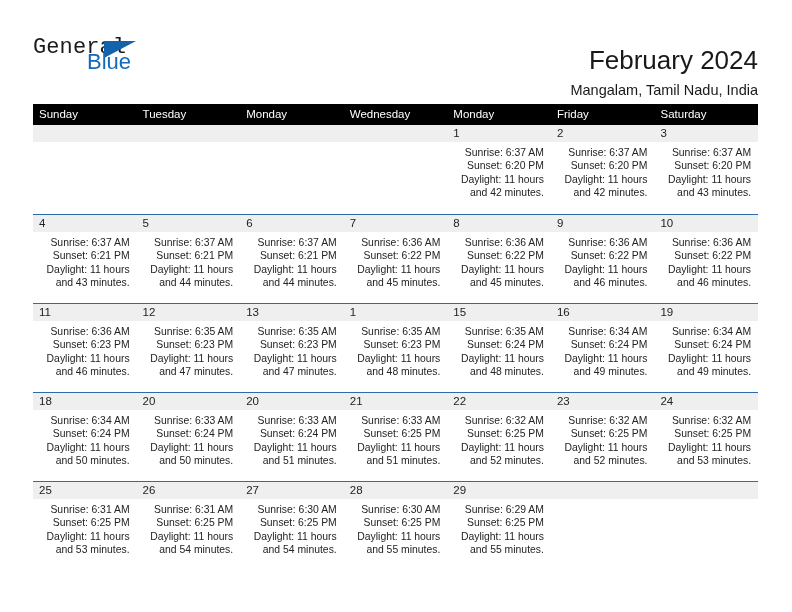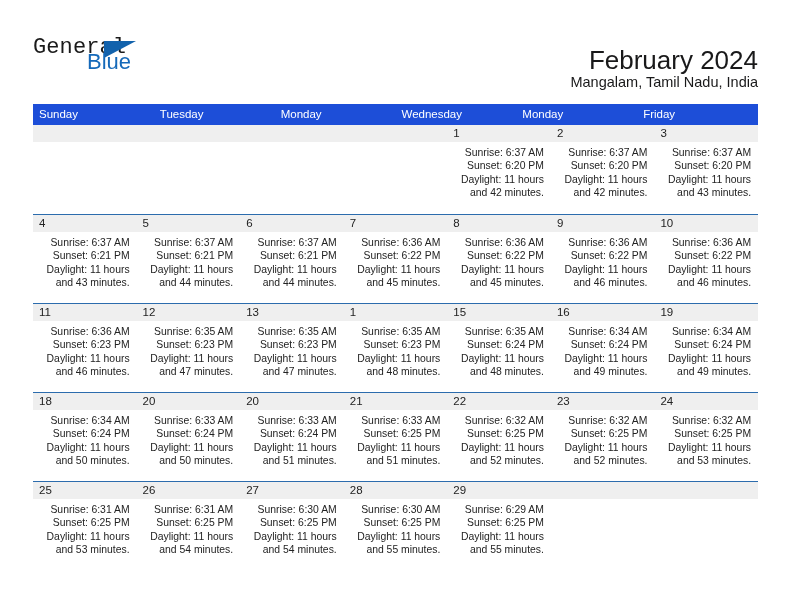--- a/index.html
+++ b/index.html
@@ -72,37 +72,38 @@
     top: 46px;
     text-align: right;
   }
   .cal-title {
     font-size: 26px;
     color: #19191a;
     line-height: 1.1;
     white-space: nowrap;
   }
   .cal-subtitle {
+    margin-top: 8px;
     font-size: 14.5px;
     color: #19191a;
     line-height: 1.1;
     white-space: nowrap;
   }
 
   
   .calendar {
     position: absolute;
     left: 33px;
     top: 104px;
     width: 725px;
   }
 
   .dow-row {
     display: flex;
-    background: #1d4ed8;
+    background: #000000;
     height: 21px;
   }
   .dow {
     flex: 1 1 0;
     color: #ffffff;
     font-size: 11.5px;
     line-height: 21px;
     padding-left: 6px;
     box-sizing: border-box;
     white-space: nowrap;
@@ -171,20 +172,21 @@
   </div>
 
   <div class="calendar">
     <div class="dow-row">
       <div class="dow">Sunday</div>
       <div class="dow">Tuesday</div>
       <div class="dow">Monday</div>
       <div class="dow">Wednesday</div>
       <div class="dow">Monday</div>
       <div class="dow">Friday</div>
+      <div class="dow">Saturday</div>
     </div>
 
     <div id="weeks-host">
         <div class="week first">
           <div class="cell empty">
             <div class="daynum-band"></div>
             <div class="cell-body"></div>
           </div>
           <div class="cell empty">
             <div class="daynum-band"></div>

